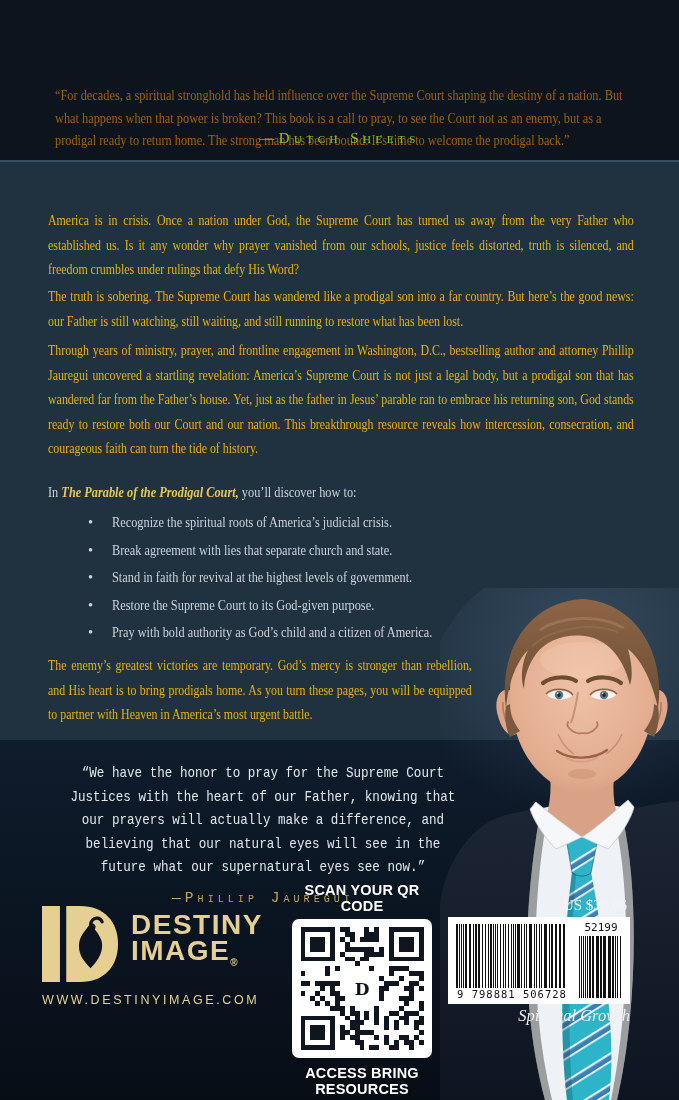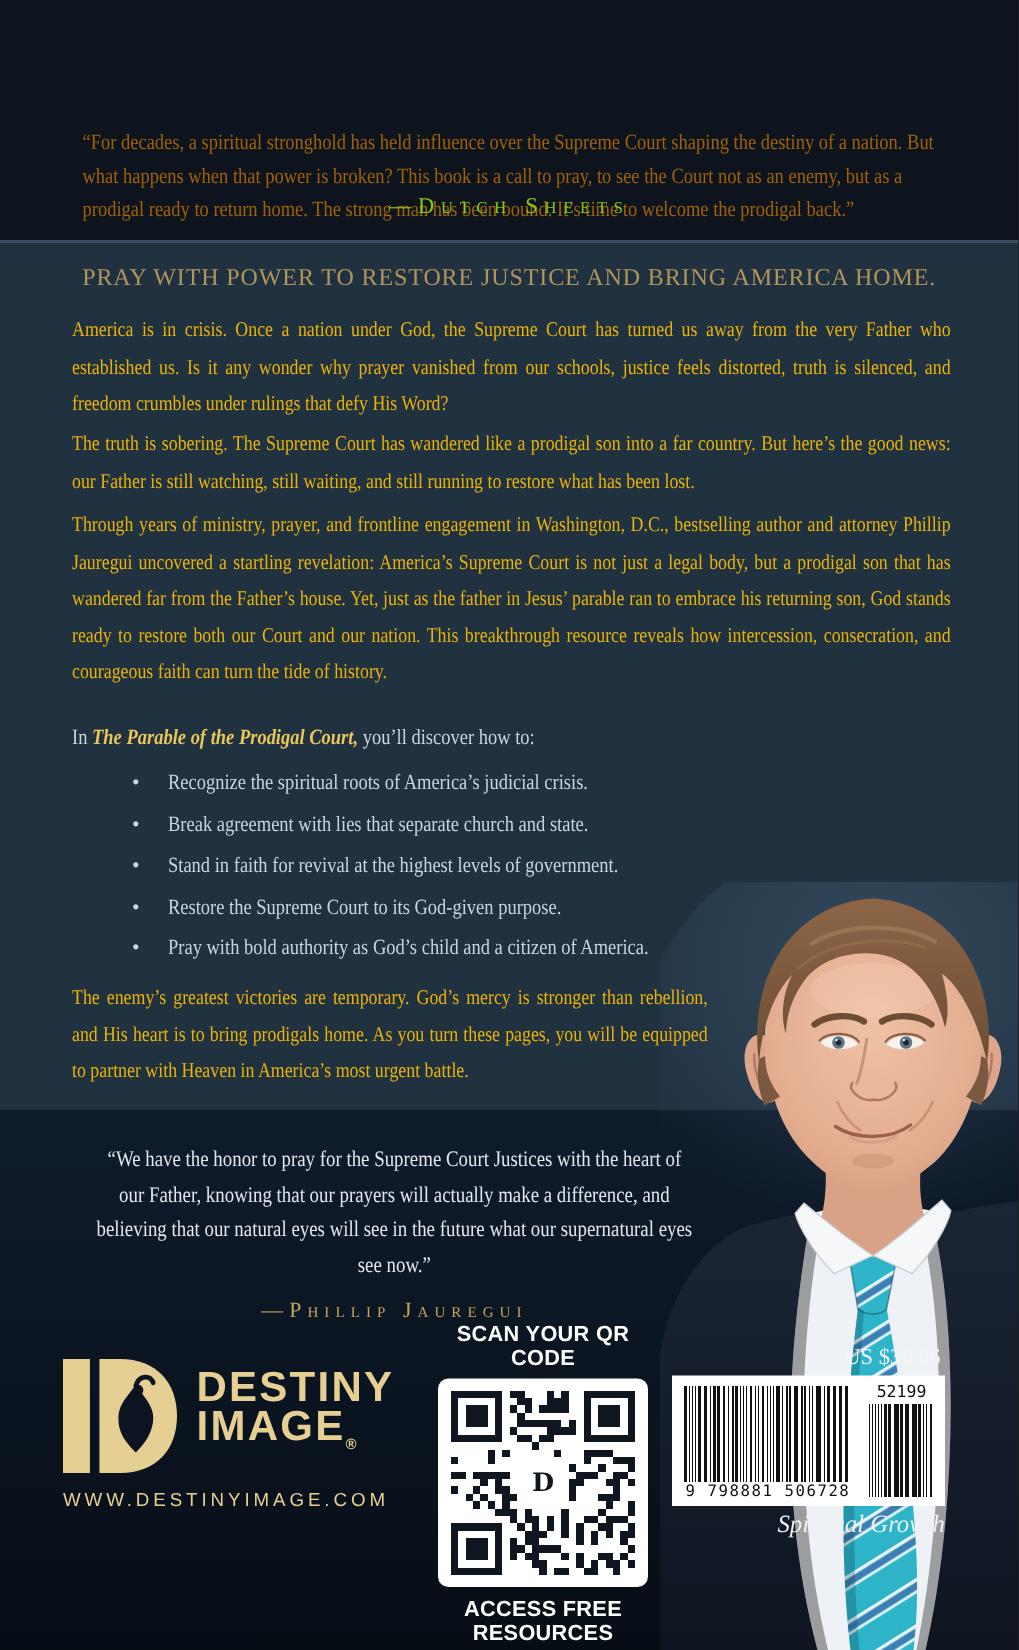--- a/index.html
+++ b/index.html
@@ -28,21 +28,21 @@
   .p1{top:209px;} .p2{top:285px;} .p3{top:339px;}
   .intro{position:absolute;left:48px;top:484px;width:586px;color:#ccd4dc;font-size:14.5px;margin:0;z-index:5;}
   .intro .gold-title{color:#e8c75b;font-weight:bold;font-style:italic;}
   .bullets{position:absolute;left:48px;top:511px;width:560px;margin:0;padding:0;list-style:none;
     color:#ccd4dc;font-size:14.5px;z-index:5;}
   .bullets li{position:relative;padding-left:64px;line-height:22px;margin-bottom:5.5px;}
   .bullets li::before{content:"•";position:absolute;left:40px;top:0;color:#ccd4dc;}
   .closing{top:654px;width:424px;}
 
   .quote2{position:absolute;left:62px;top:762px;width:402px;text-align:center;color:#e3e7ec;
-    font-size:14.8px;line-height:23.5px;z-index:5;}
+    font-size:14.8px;line-height:23.5px;z-index:5;font-family:Liberation Mono, monospace;}
   .quote2 p{margin:0;}
   .quote2-attr{margin-top:7px !important;color:#c2a45c;font-size:14.5px;font-variant:small-caps;letter-spacing:.28em;}
 
   .publisher{position:absolute;left:42px;top:906px;z-index:5;font-family:"Liberation Sans",sans-serif;}
   .pub-row{display:flex;align-items:center;}
   .pub-logo{width:76px;height:76px;flex:0 0 auto;}
   .pub-name{margin-left:13px;color:#e6cf92;font-weight:bold;font-size:28px;line-height:26px;letter-spacing:1.5px;}
   .pub-reg{font-size:10px;vertical-align:-6px;letter-spacing:0;}
   .pub-site{margin-top:11px;color:#e6cf92;font-weight:normal;font-size:12.5px;letter-spacing:2.6px;}
 
@@ -163,21 +163,20 @@
     <path d="M166,166 C172,162 178,156 182,146" stroke="rgba(160,90,65,0.4)" stroke-width="1.5" fill="none"></path>
     <path d="M117,163 C130,172 154,172 167,162" stroke="#9c604a" stroke-width="2.3" stroke-linecap="round" fill="none"></path>
     <path d="M126,170 C136,175 148,175 158,169" stroke="#cf9a80" stroke-width="1.8" fill="none" opacity="0.7"></path>
   </svg>
 
   <div class="quote-top">
     <div class="condense">“For decades, a spiritual stronghold has held influence over the Supreme Court shaping the destiny of a nation. But what happens when that power is broken? This book is a call to pray, to see the Court not as an enemy, but as a prodigal ready to return home. The strong man has been bound. It’s time to welcome the prodigal back.”</div>
   </div>
   <div class="quote-top-attr">—Dutch Sheets</div>
 
-  <h1 class="headline">PRAY WITH POWER TO RESTORE JUSTICE AND BRING AMERICA HOME.</h1>
 
   <p class="copy p1">
       <span class="condense" style="display:block">America is in crisis. Once a nation under God, the Supreme Court has turned us away from the very Father who established us. Is it any wonder why prayer vanished from our schools, justice feels distorted, truth is silenced, and freedom crumbles under rulings that defy His Word?</span>
     </p>
   <p class="copy p2">
       <span class="condense" style="display:block">The truth is sobering. The Supreme Court has wandered like a prodigal son into a far country. But here’s the good news: our Father is still watching, still waiting, and still running to restore what has been lost.</span>
     </p>
   <p class="copy p3">
       <span class="condense" style="display:block">Through years of ministry, prayer, and frontline engagement in Washington, D.C., bestselling author and attorney Phillip Jauregui uncovered a startling revelation: America’s Supreme Court is not just a legal body, but a prodigal son that has wandered far from the Father’s house. Yet, just as the father in Jesus’ parable ran to embrace his returning son, God stands ready to restore both our Court and our nation. This breakthrough resource reveals how intercession, consecration, and courageous faith can turn the tide of history.</span>
     </p>
@@ -395,21 +394,21 @@
           <rect x="2" y="2" width="3" height="3" fill="#10161f"></rect>
           <rect x="18" y="0" width="7" height="7" fill="#10161f"></rect>
           <rect x="19" y="1" width="5" height="5" fill="#fff"></rect>
           <rect x="20" y="2" width="3" height="3" fill="#10161f"></rect>
           <rect x="0" y="18" width="7" height="7" fill="#10161f"></rect>
           <rect x="1" y="19" width="5" height="5" fill="#fff"></rect>
           <rect x="2" y="20" width="3" height="3" fill="#10161f"></rect>
         </svg>
       <div class="qr-center-d">D</div>
     </div>
-    <div class="qr-label">ACCESS FREE RESOURCES</div>
+    <div class="qr-label">ACCESS BRING RESOURCES</div>
   </div>
 
   <div class="price">US $36.66</div>
 
   <div class="barcode-box">
     <svg class="bc-main" id="bc-main" viewBox="0 0 112 64" preserveAspectRatio="none" shape-rendering="crispEdges">
         <rect x="0" y="0" width="2" height="64" fill="#111"></rect>
         <rect x="3" y="0" width="1" height="64" fill="#111"></rect>
         <rect x="5" y="0" width="1" height="64" fill="#111"></rect>
         <rect x="7" y="0" width="1" height="64" fill="#111"></rect>

